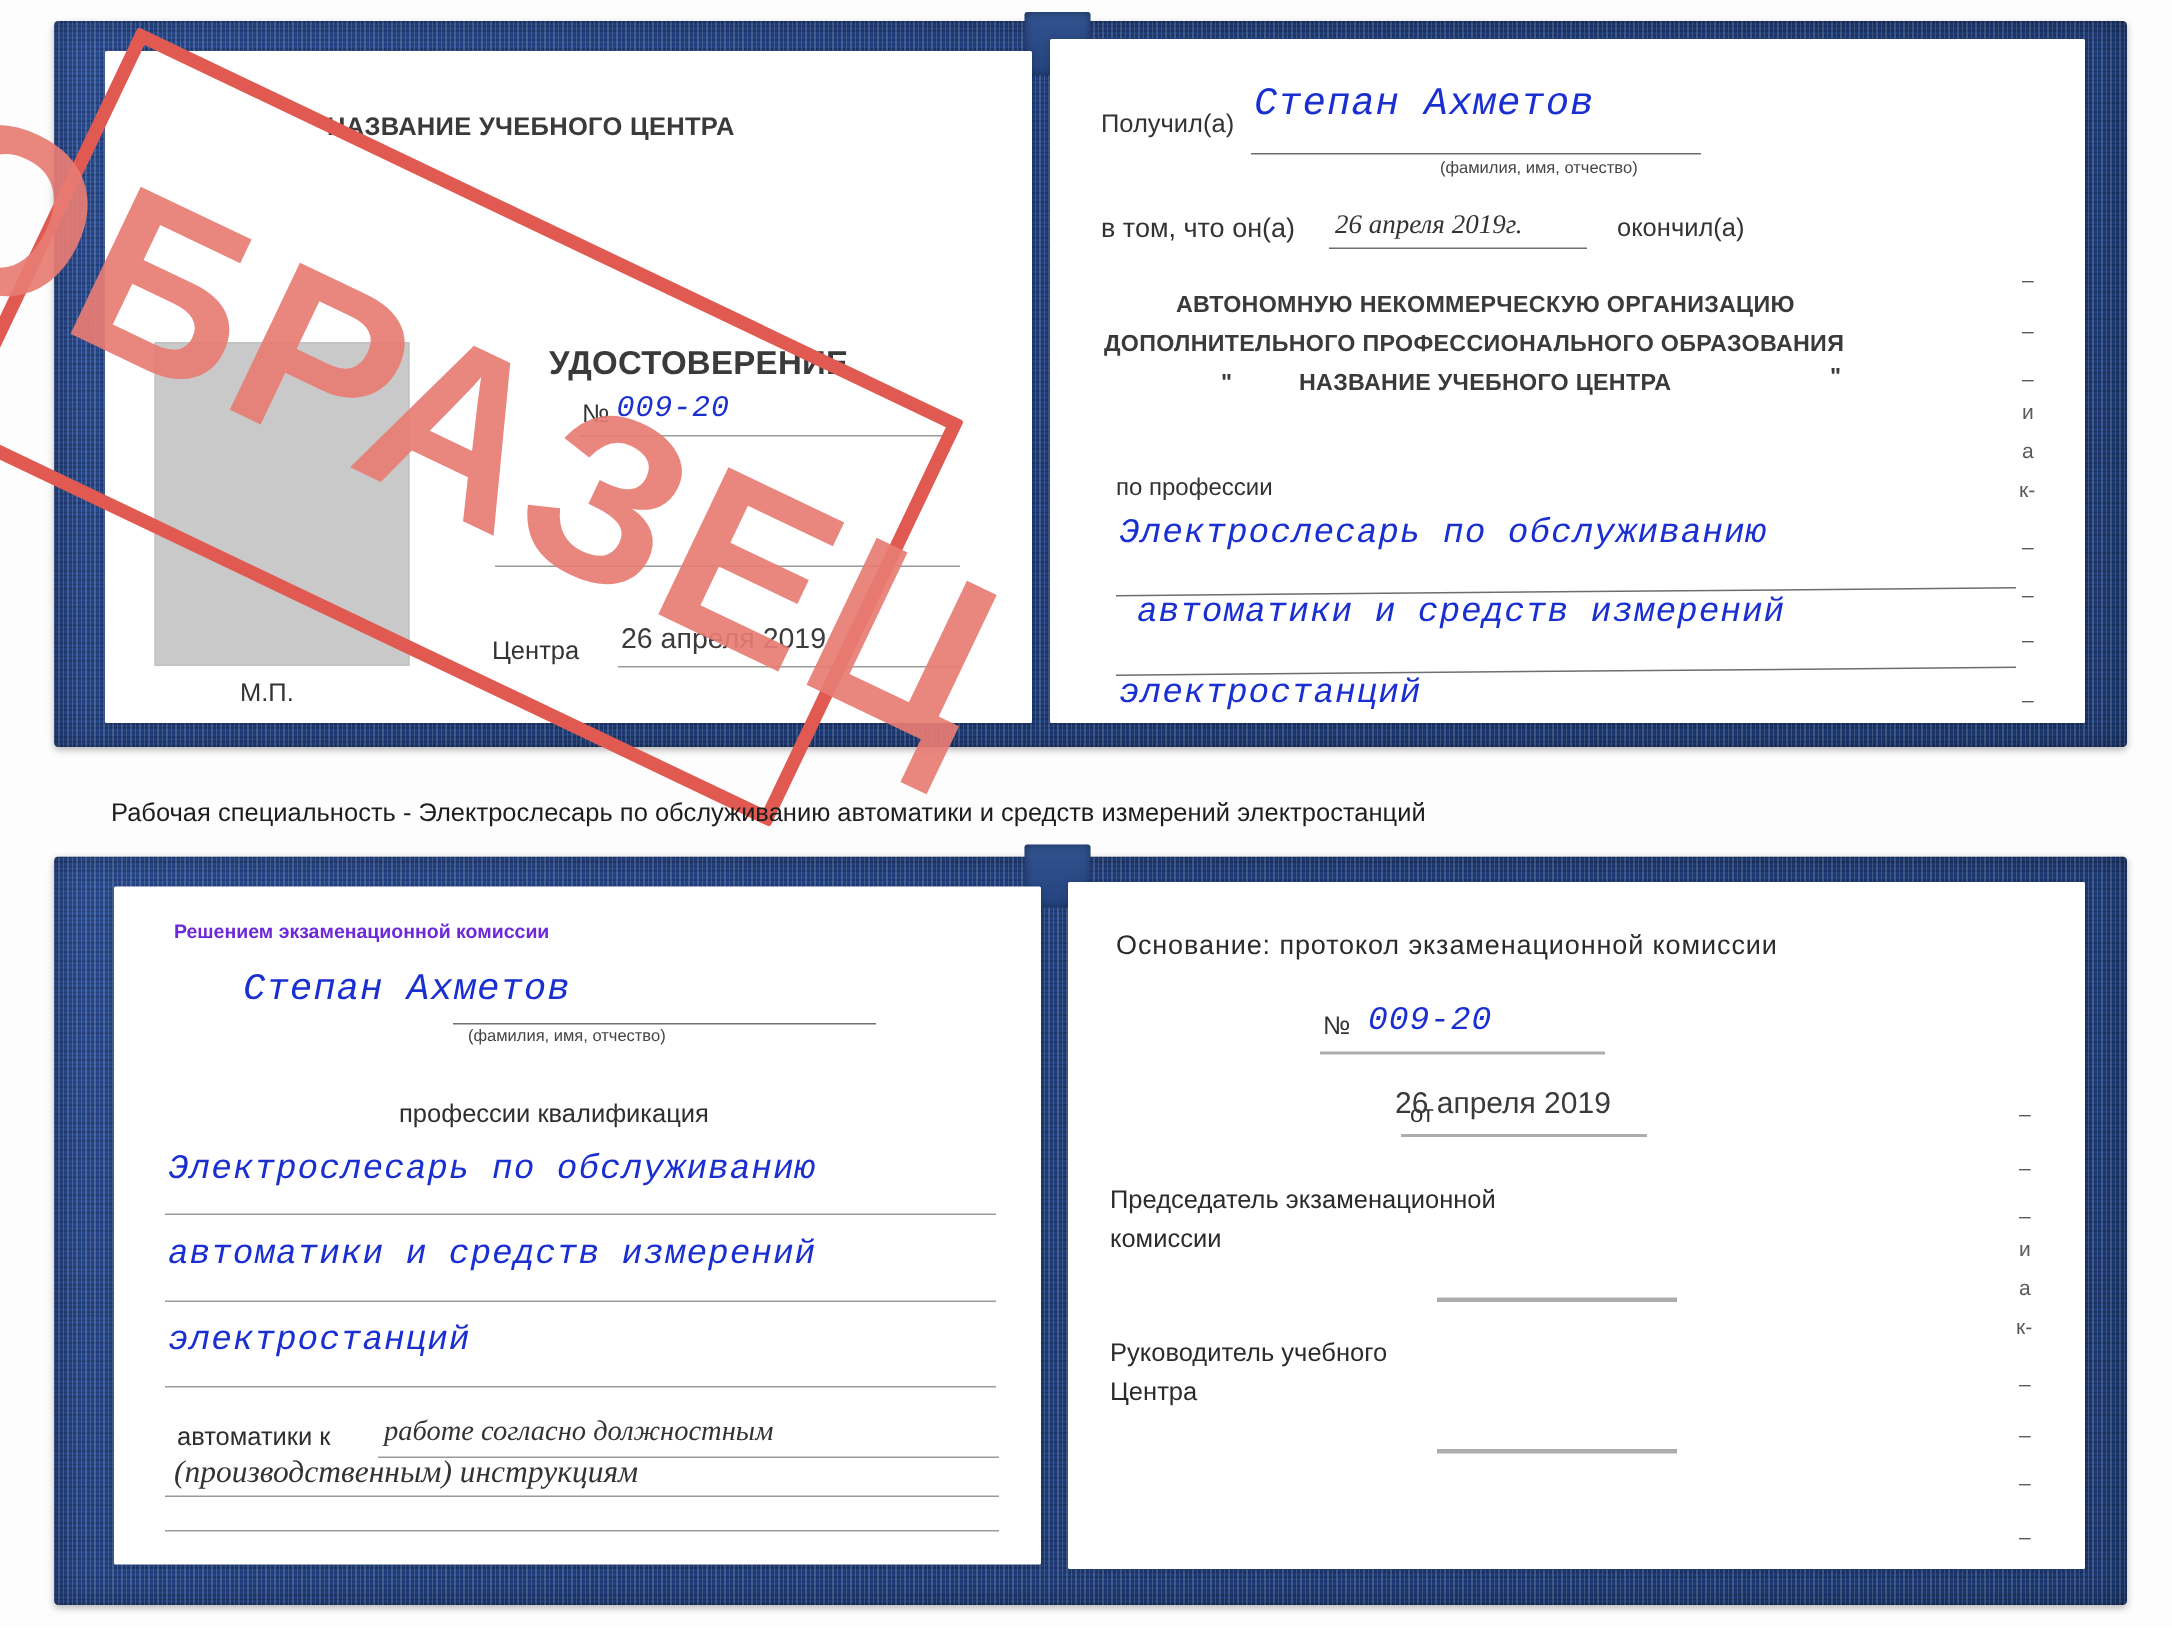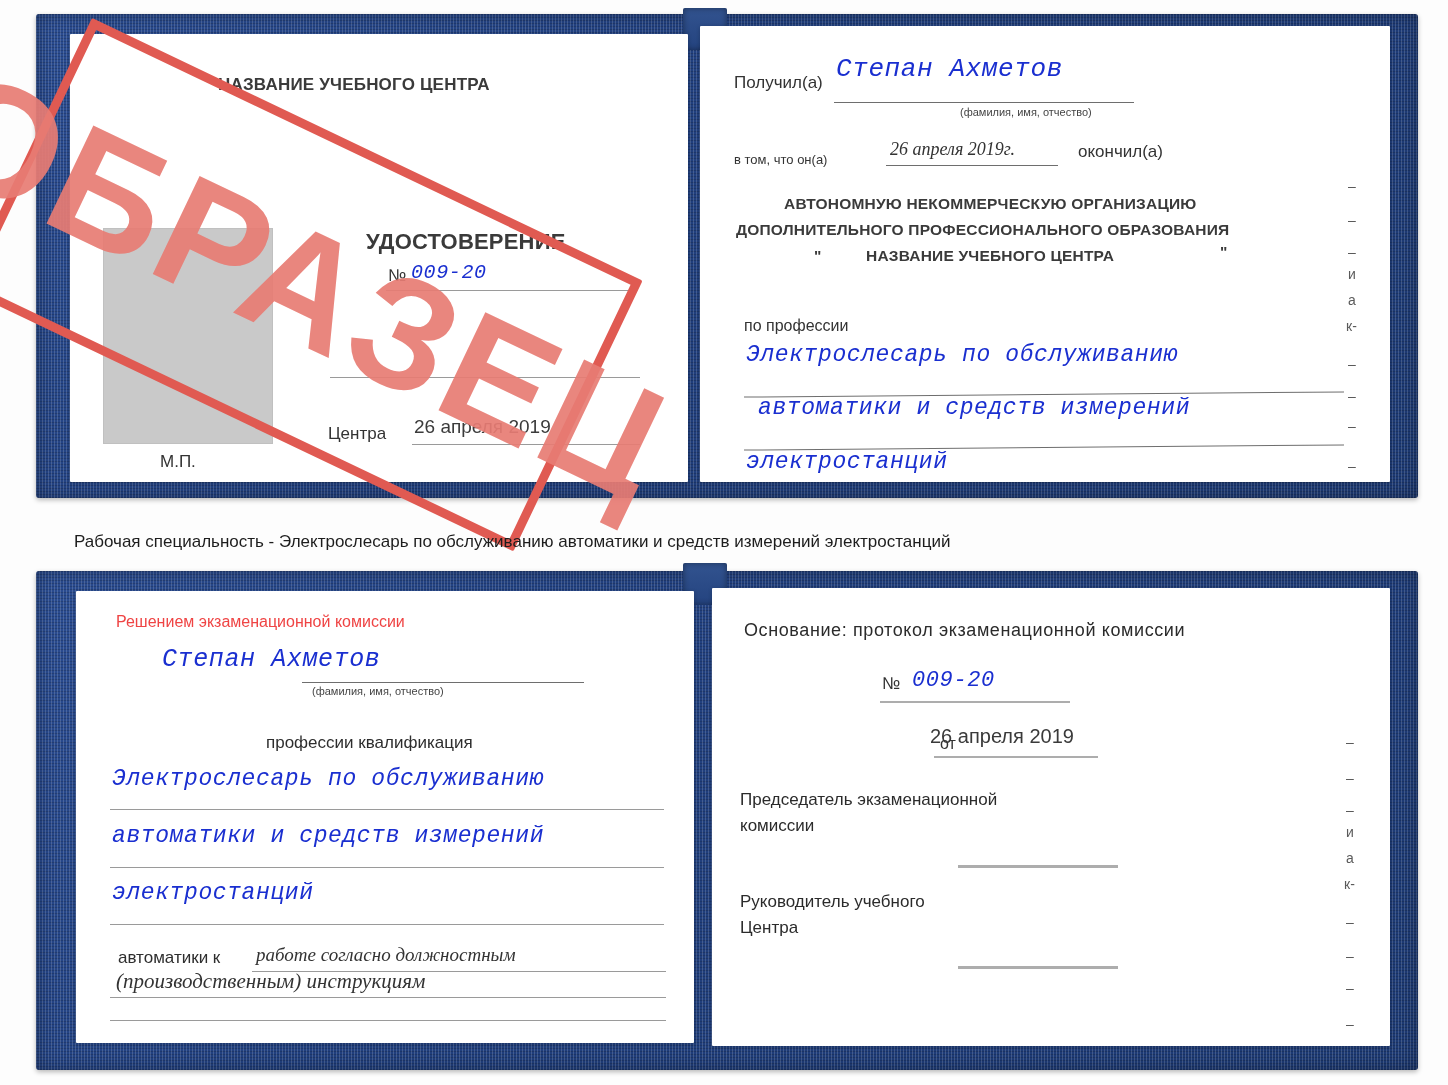--- a/index.html
+++ b/index.html
@@ -177,21 +177,21 @@
 
   <div class="spine-line" style="left:713px; top:40px; height:438px;"></div>
 
   <div class="page right" style="left:700px; top:26px; width:690px; height:456px;">
 
     <div class="t label" style="left:34px; top:48px; font-size:17px;">Получил(а)</div>
     <div class="t hand" style="left:136px; top:30px; font-size:26px;">Степан Ахметов</div>
     <div class="rule dark" style="left:134px; top:76px; width:300px;"></div>
     <div class="t tiny" style="left:260px; top:81px;">(фамилия, имя, отчество)</div>
 
-    <div class="t label" style="left:34px; top:127px; font-size:13px;text-align:right;">в том, что он(а)</div>
+    <div class="t label" style="left:34px; top:117px; font-size:18px;text-align:right;">в том, что он(а)</div>
     <div class="t serif-it" style="left:190px; top:114px; font-size:18px;">26 апреля 2019г.</div>
     <div class="rule dark" style="left:186px; top:139px; width:172px;"></div>
     <div class="t label" style="left:378px; top:117px; font-size:17px;">окончил(а)</div>
 
     <div class="t caps" style="left:84px; top:170px; font-size:15.5px;">АВТОНОМНУЮ НЕКОММЕРЧЕСКУЮ ОРГАНИЗАЦИЮ</div>
     <div class="t caps" style="left:36px; top:196px; font-size:15.5px;">ДОПОЛНИТЕЛЬНОГО ПРОФЕССИОНАЛЬНОГО ОБРАЗОВАНИЯ</div>
     <div class="t caps" style="left:114px; top:222px; font-size:15.5px;">"</div>
     <div class="t caps" style="left:166px; top:222px; font-size:15.5px;">НАЗВАНИЕ УЧЕБНОГО ЦЕНТРА</div>
     <div class="t caps" style="left:520px; top:218px; font-size:15.5px;">"</div>
 
@@ -224,21 +224,21 @@
 
   <div id="caption">Рабочая специальность - Электрослесарь по обслуживанию автоматики и средств измерений электростанций</div>
 
   <div class="book" style="left:36px; top:571px; width:1382px; height:499px;">
     <div class="book-inner-shadow"></div>
   </div>
   <div class="spine-tab" style="left:683px; top:563px; width:44px; height:42px;"></div>
 
   <div class="page left" style="left:76px; top:591px; width:618px; height:452px;">
 
-    <div class="t" style="left:40px; top:23px; font-size:16px; color:#ef4444;">Решением экзаменационной комиссии</div>
+    <div class="t" style="left:40px; top:23px; font-size:13px; color:#6d28d9;font-weight:bold;">Решением экзаменационной комиссии</div>
 
     <div class="t hand" style="left:86px; top:56px; font-size:25px;">Степан Ахметов</div>
     <div class="rule dark" style="left:226px; top:91px; width:282px;"></div>
     <div class="t tiny" style="left:236px; top:95px;">(фамилия, имя, отчество)</div>
 
     <div class="t" style="left:190px; top:143px; font-size:17px; color:#2e2e2e;">профессии квалификация</div>
 
     <div class="t hand" style="left:36px; top:176px; font-size:23px;">Электрослесарь по обслуживанию</div>
     <div class="rule" style="left:34px; top:218px; width:554px;"></div>
 

